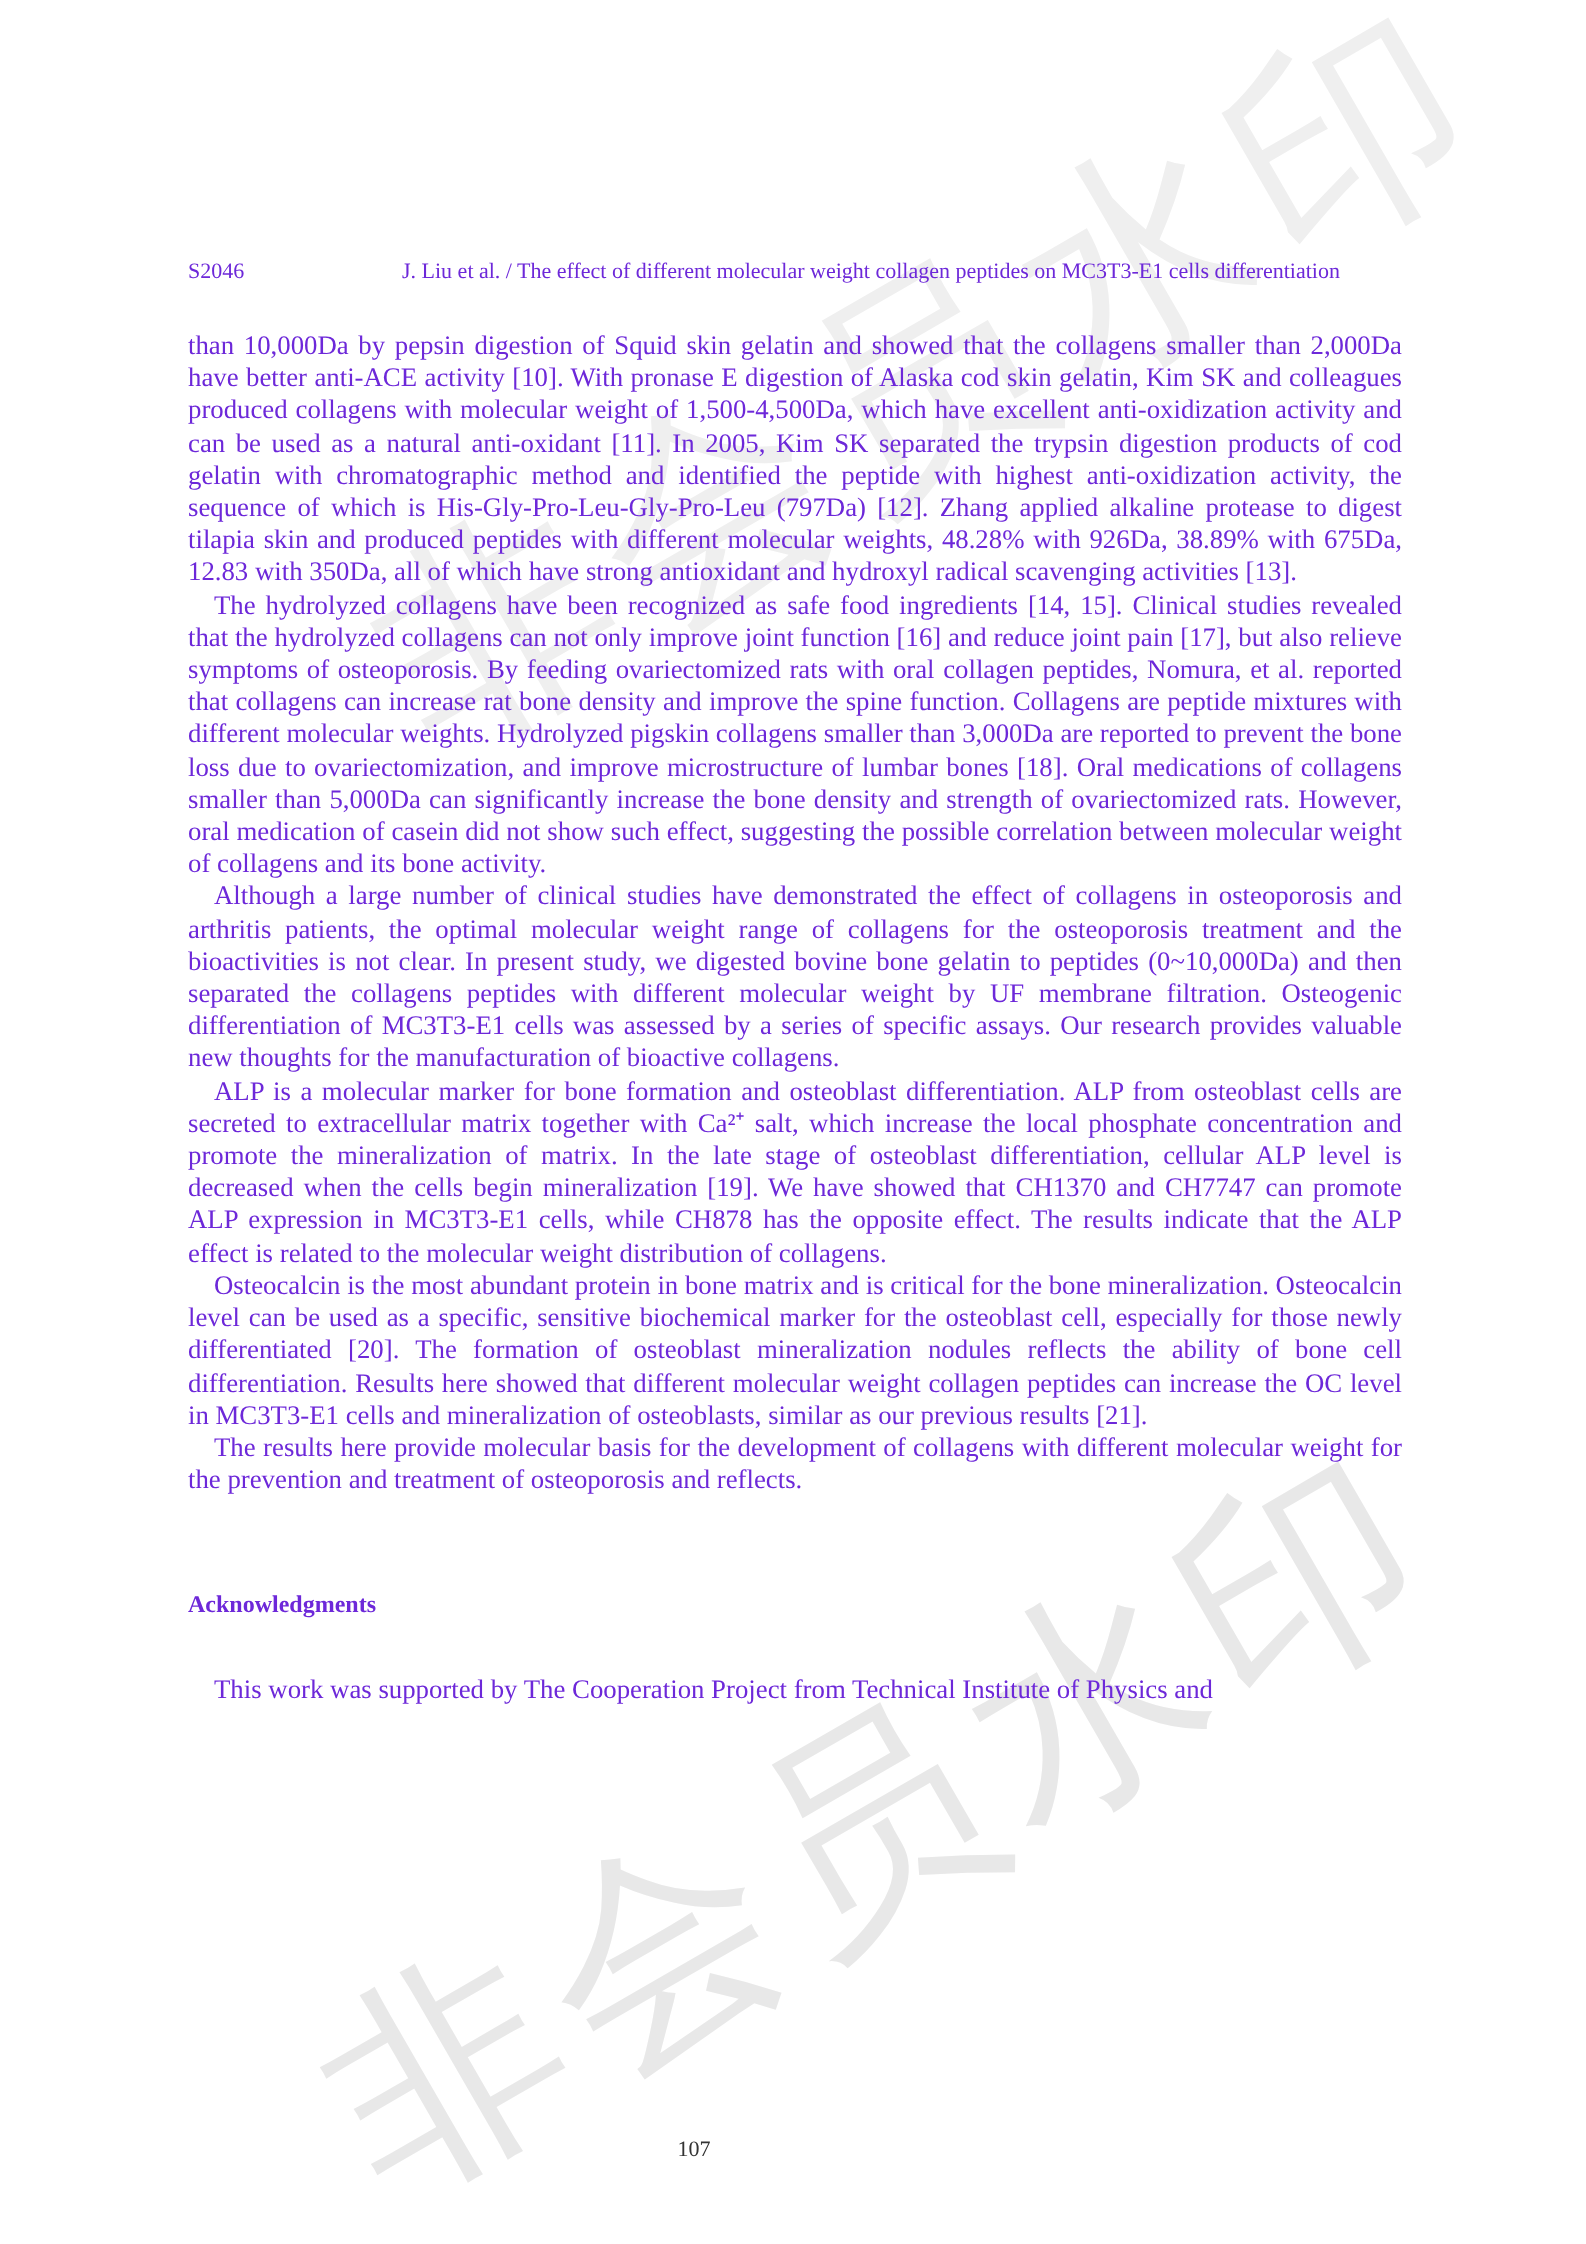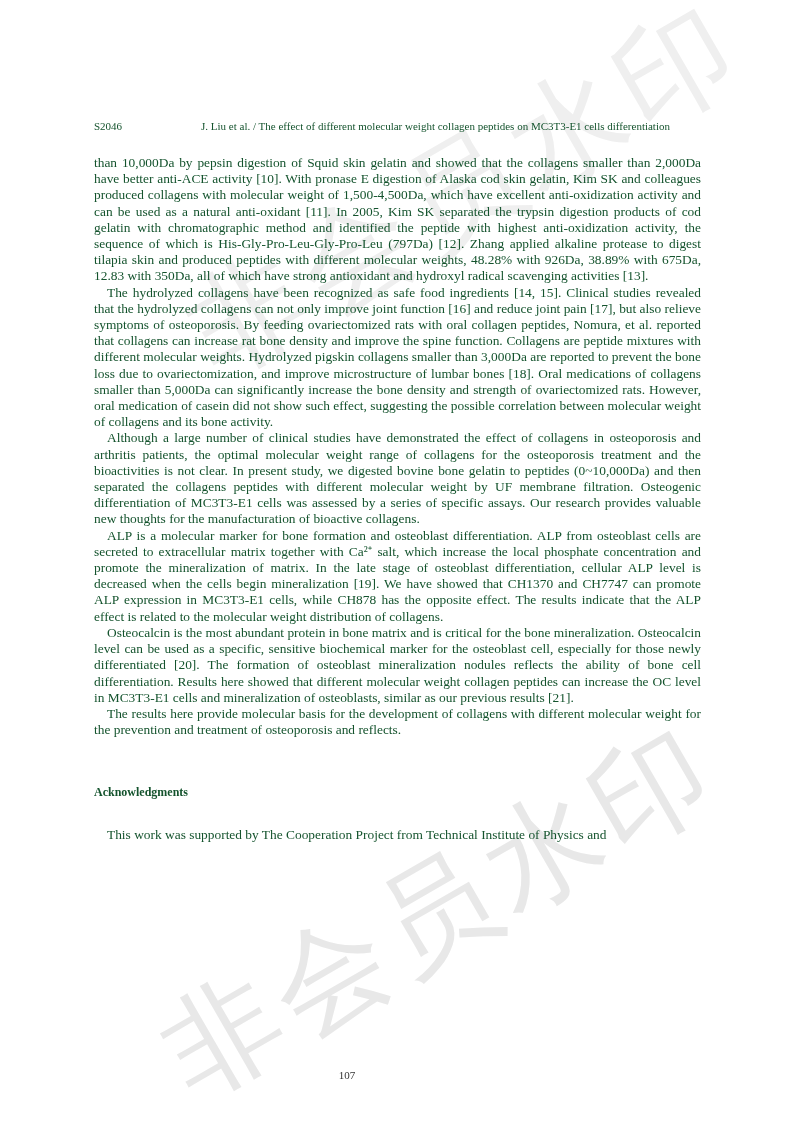--- a/index.html
+++ b/index.html
@@ -28,23 +28,23 @@
     user-select: none;
   }
   .wm-top    { left: 465px; top: 190px; }
   .wm-bottom { left: 440px; top: 912px; }
 
   
   .content {
     position: absolute;
     z-index: 1;
     left: 94px;
-    top: 120px;
+    top: 130px;
     width: 607px;
-    color: #14532d;
+    color: #6d28d9;
   }
   .header-row {
     display: flex;
     align-items: baseline;
     font-size: 11px;
     line-height: 13px;
     margin-bottom: 22px;
   }
   .page-code {
     width: 76px;

